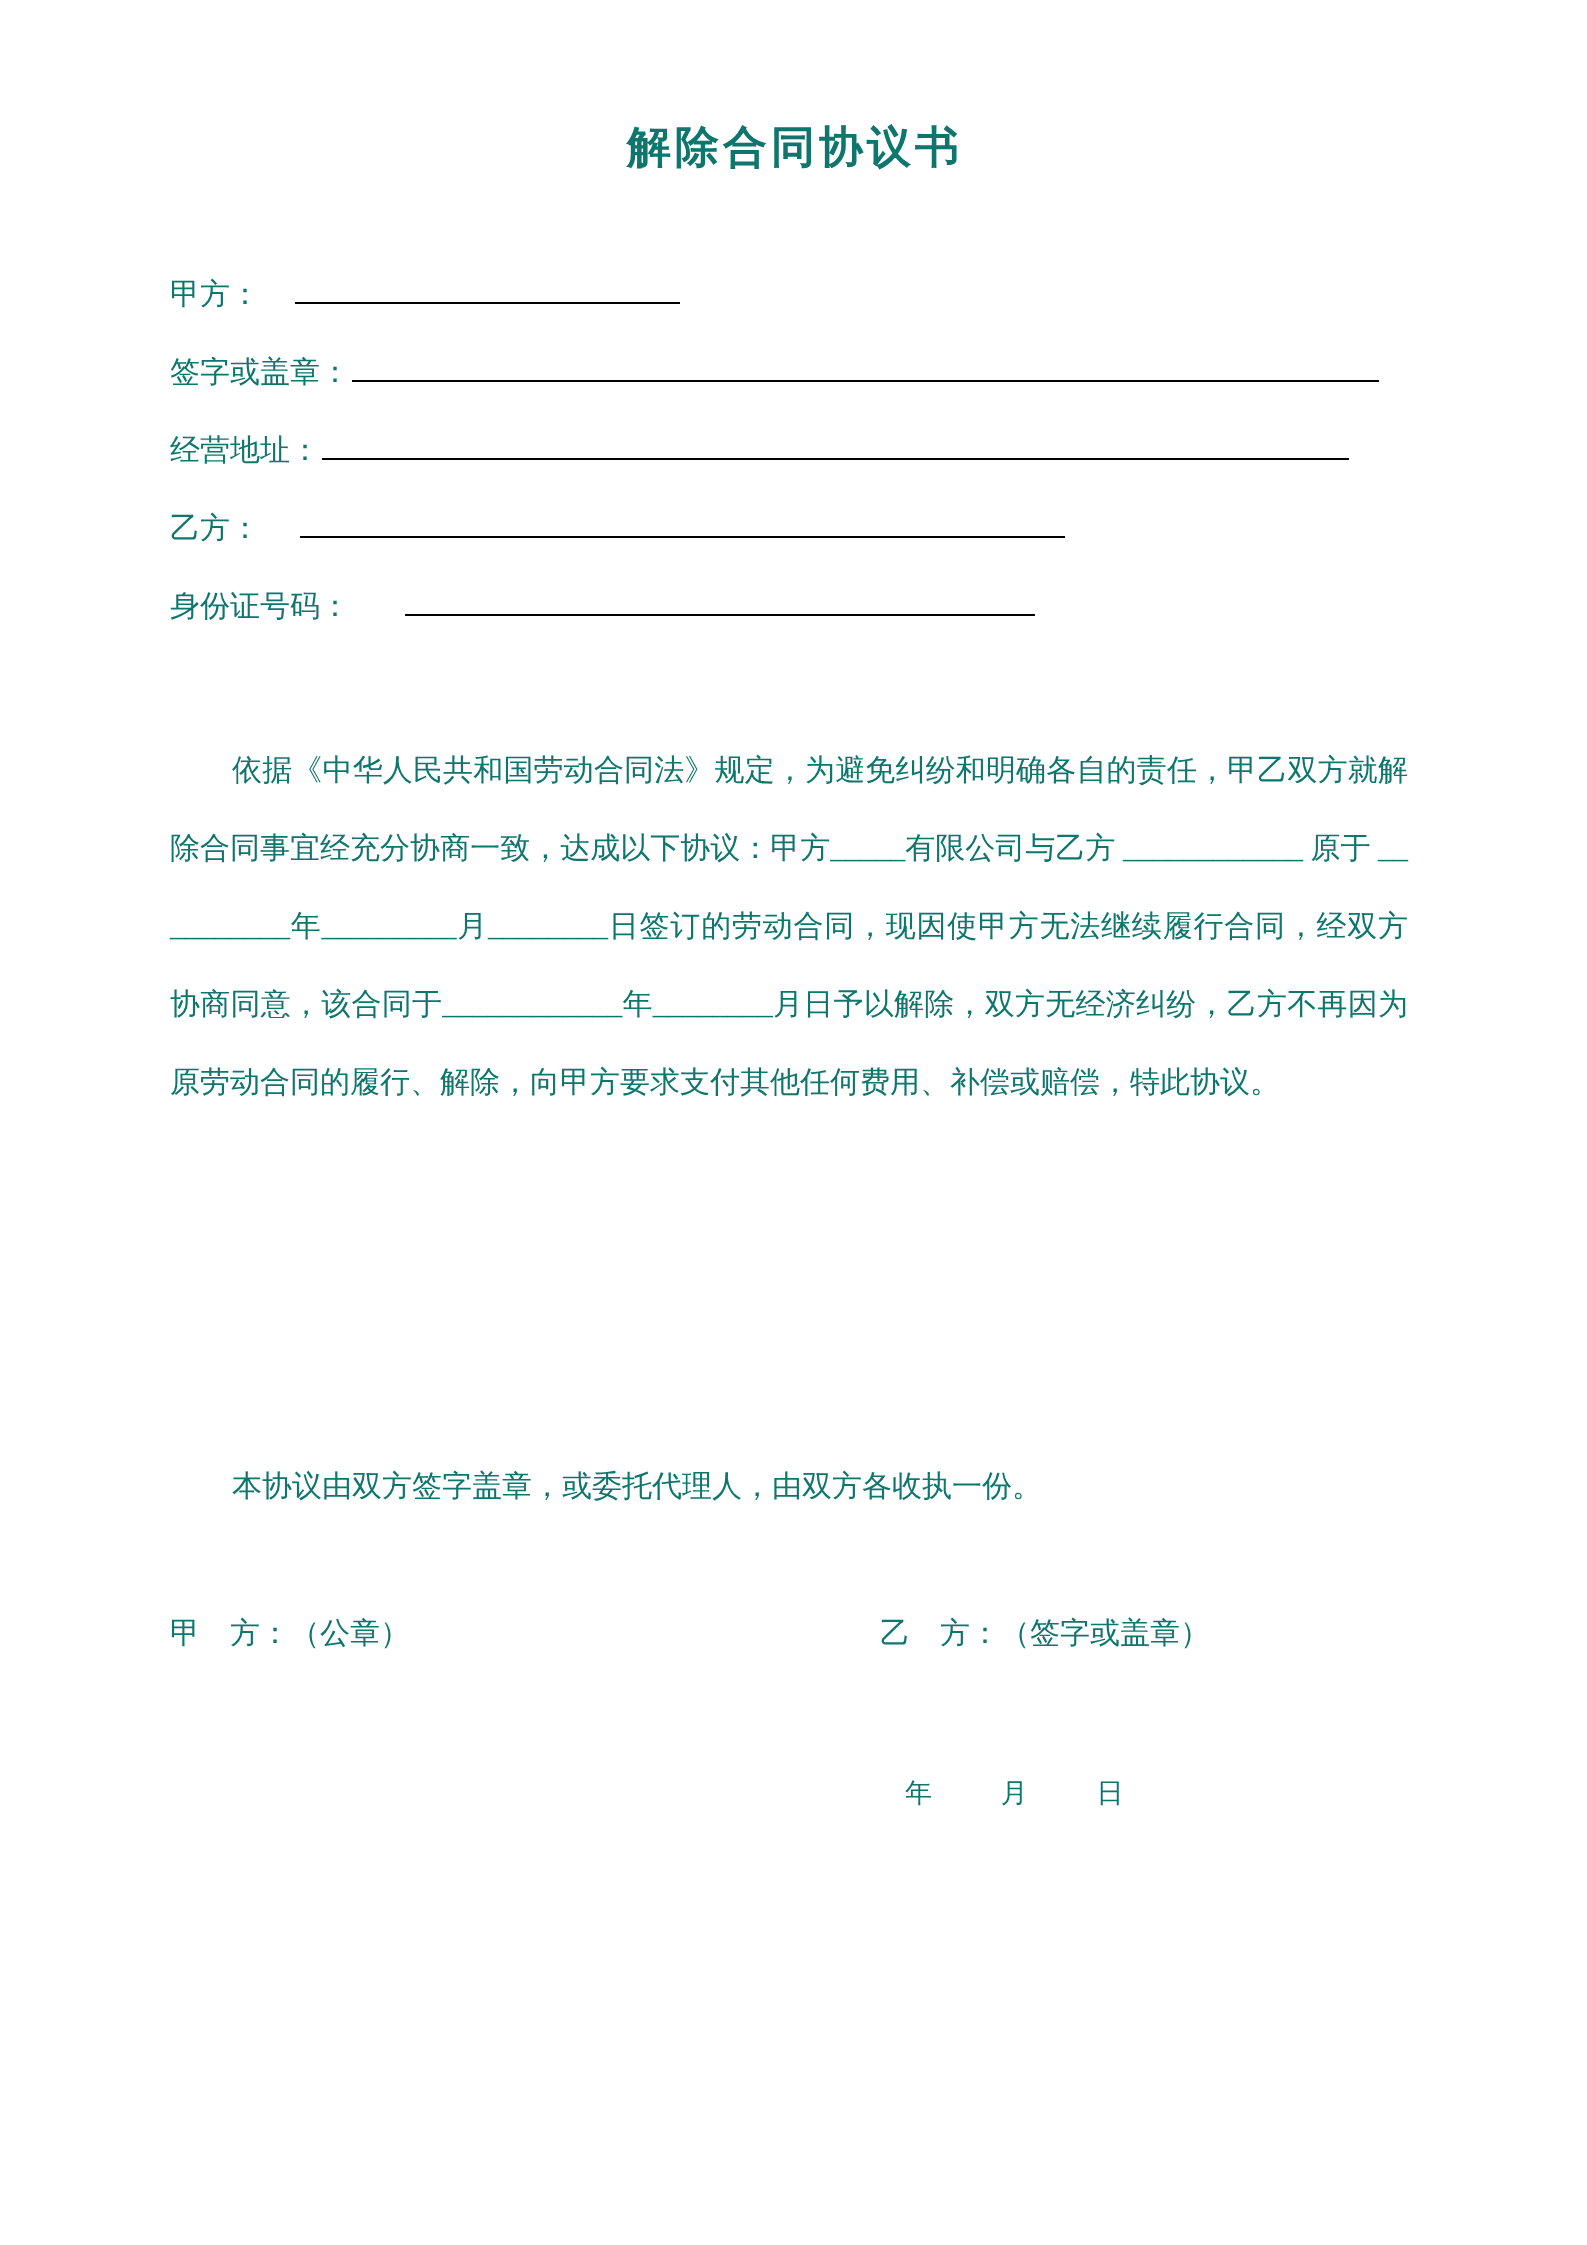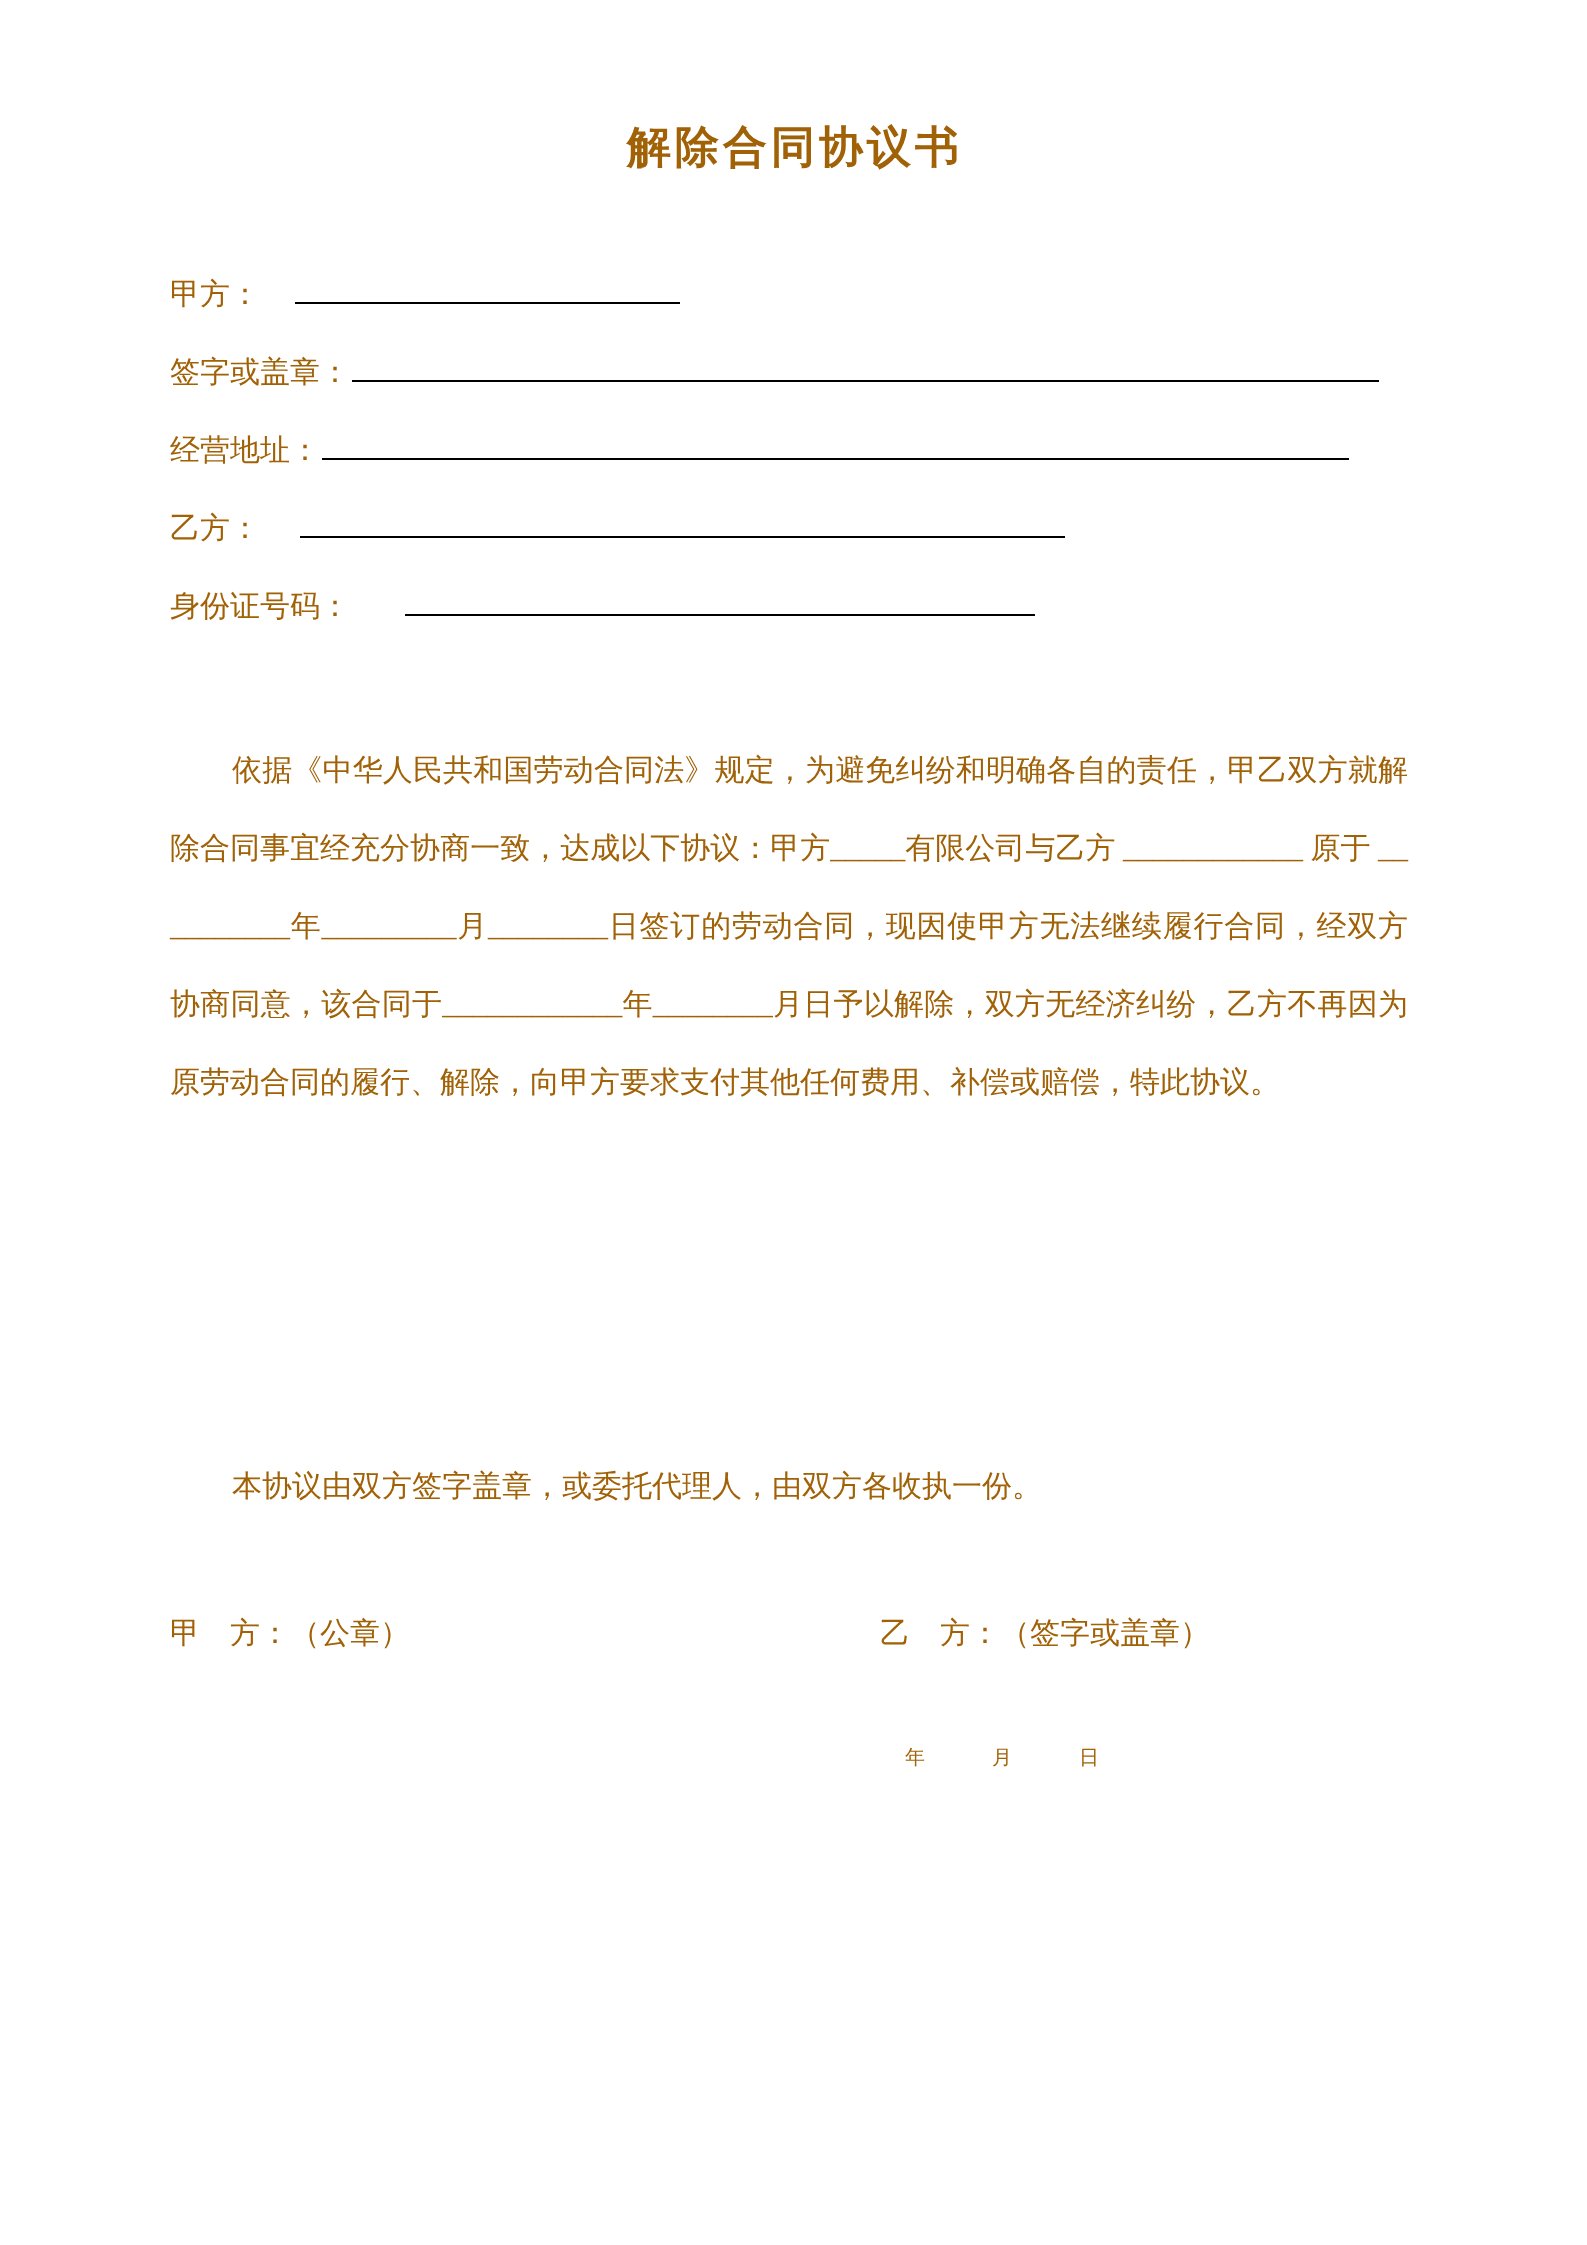--- a/index.html
+++ b/index.html
@@ -5,21 +5,21 @@
   html, body {
     margin: 0;
     padding: 0;
     background: #ffffff;
   }
   .page {
     position: relative;
     width: 1587px;
     height: 2245px;
     background: #ffffff;
-    color: #a16207;
+    color: #0f766e;
     font-family: "Liberation Serif", "DejaVu Serif", serif;
     overflow: hidden;
     box-sizing: border-box;
     padding: 0 167px 0 170px;
   }
   .doc-title {
     margin: 0;
     padding-top: 122px;
     text-align: center;
     font-size: 44px;
@@ -63,22 +63,22 @@
   }
   .signature-row {
     margin-top: 88px;
     font-size: 30px;
     line-height: 40px;
     display: flex;
   }
   .sig-party-a { flex: 0 0 710px; }
   .sig-party-b { flex: 0 0 auto; }
   .date-row {
-    margin-top: 84px;
-    font-size: 20px;
+    margin-top: 120px;
+    font-size: 27px;
     line-height: 40px;
     padding-left: 735px;
     white-space: nowrap;
   }
   .date-part {
     display: inline-block;
   }
   .date-part + .date-part {
     margin-left: 62px;
   }

